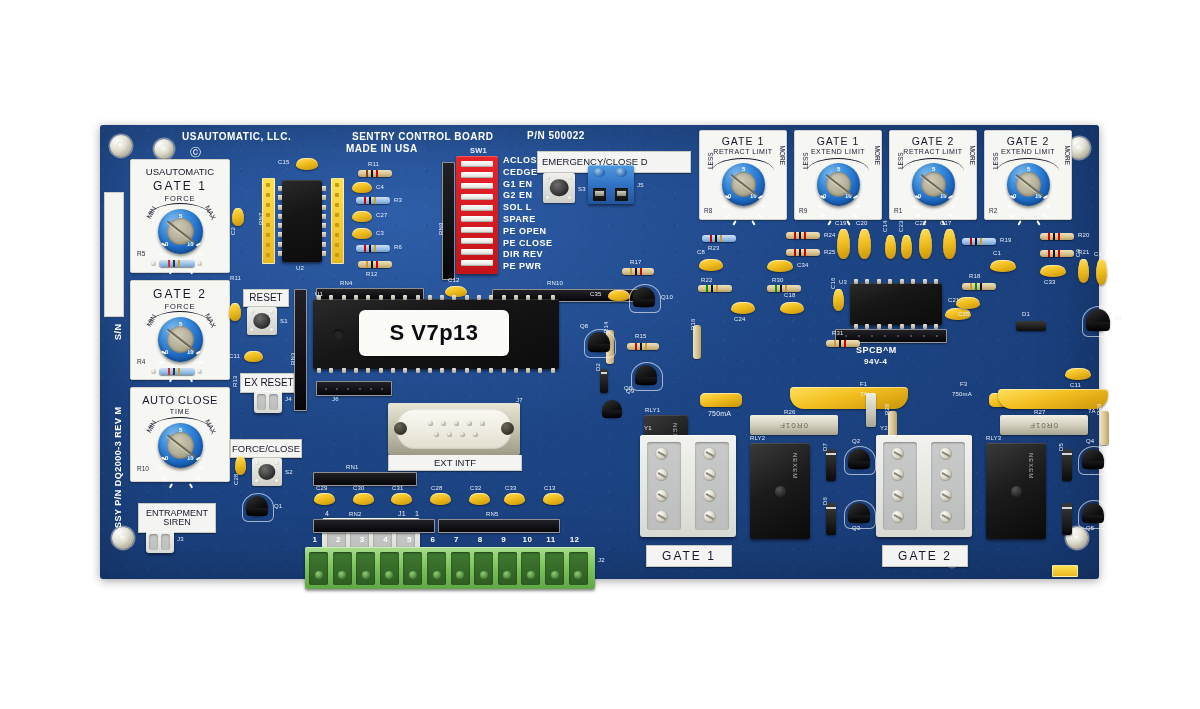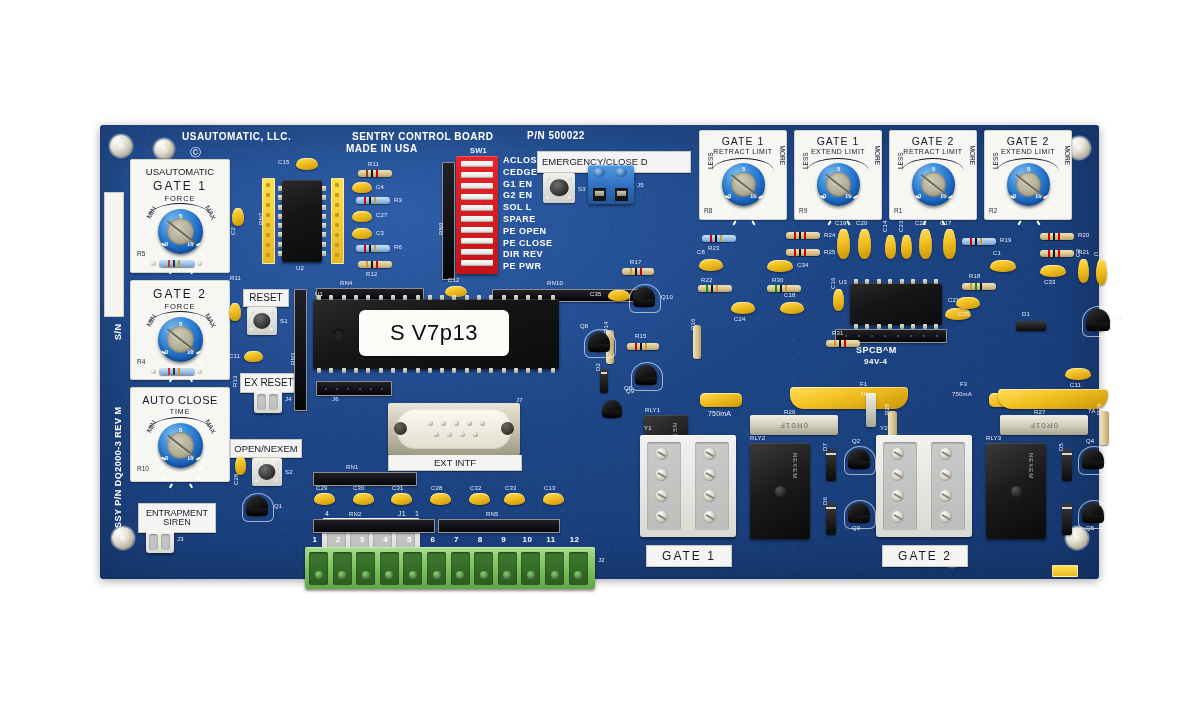--- a/index.html
+++ b/index.html
@@ -393,21 +393,21 @@
     <div class="ref" style="left:129px;top:228px;">C11</div>
 
     <div class="lbl" style="left:140px;top:248px;width:56px;height:18px;font-size:10px;">EX RESET</div>
     <div class="molex" style="left:154px;top:266px;width:28px;height:22px;">
       <div class="cell" style="left:3px;top:3px;width:9px;height:16px;"></div>
       <div class="cell" style="left:15px;top:3px;width:9px;height:16px;"></div>
     </div>
     <div class="ref" style="left:185px;top:271px;">J4</div>
     <div class="ref v" style="left:132px;top:262px;">R13</div>
 
-    <div class="lbl" style="left:130px;top:314px;width:70px;height:17px;font-size:9.5px;">OPEN/NEXEM</div>
+    <div class="lbl" style="left:130px;top:314px;width:70px;height:17px;font-size:9.5px;">FORCE/CLOSE</div>
     <div class="tact" style="left:152px;top:333px;width:30px;height:28px;">
       <u style="left:3px;top:3px"></u>
         <u style="right:3px;top:3px"></u>
         <u style="left:3px;bottom:3px"></u>
         <u style="right:3px;bottom:3px"></u>
         <i></i>
     </div>
     <div class="ref" style="left:185px;top:344px;">S2</div>
     <div class="cap" style="left:135px;top:331px;width:11px;height:19px;"></div>
     <div class="ref v" style="left:133px;top:360px;">C28</div>
@@ -612,21 +612,21 @@
           <span></span>
           <span></span>
           <span></span>
           <span></span>
           <span></span>
         </div>
       <div class="dipnotch"></div>
       <div style="position:absolute;left:46px;top:11px;width:150px;height:46px;background:#fbfbf8;
                   border-radius:6px;display:flex;align-items:center;justify-content:center;
                   box-shadow:0 1px 2px rgba(0,0,0,.4);">
-        <span style="font-size:22px;font-weight:normal;color:#0b0b12;letter-spacing:.5px;">S V7p13</span>
+        <span style="font-size:22px;font-weight:bold;color:#0b0b12;letter-spacing:.5px;">S V7p13</span>
       </div>
     </div>
 
     <div class="strip" style="left:216px;top:256px;width:74px;height:13px;">
       <div class="dots">
           <span></span>
           <span></span>
           <span></span>
           <span></span>
           <span></span>

